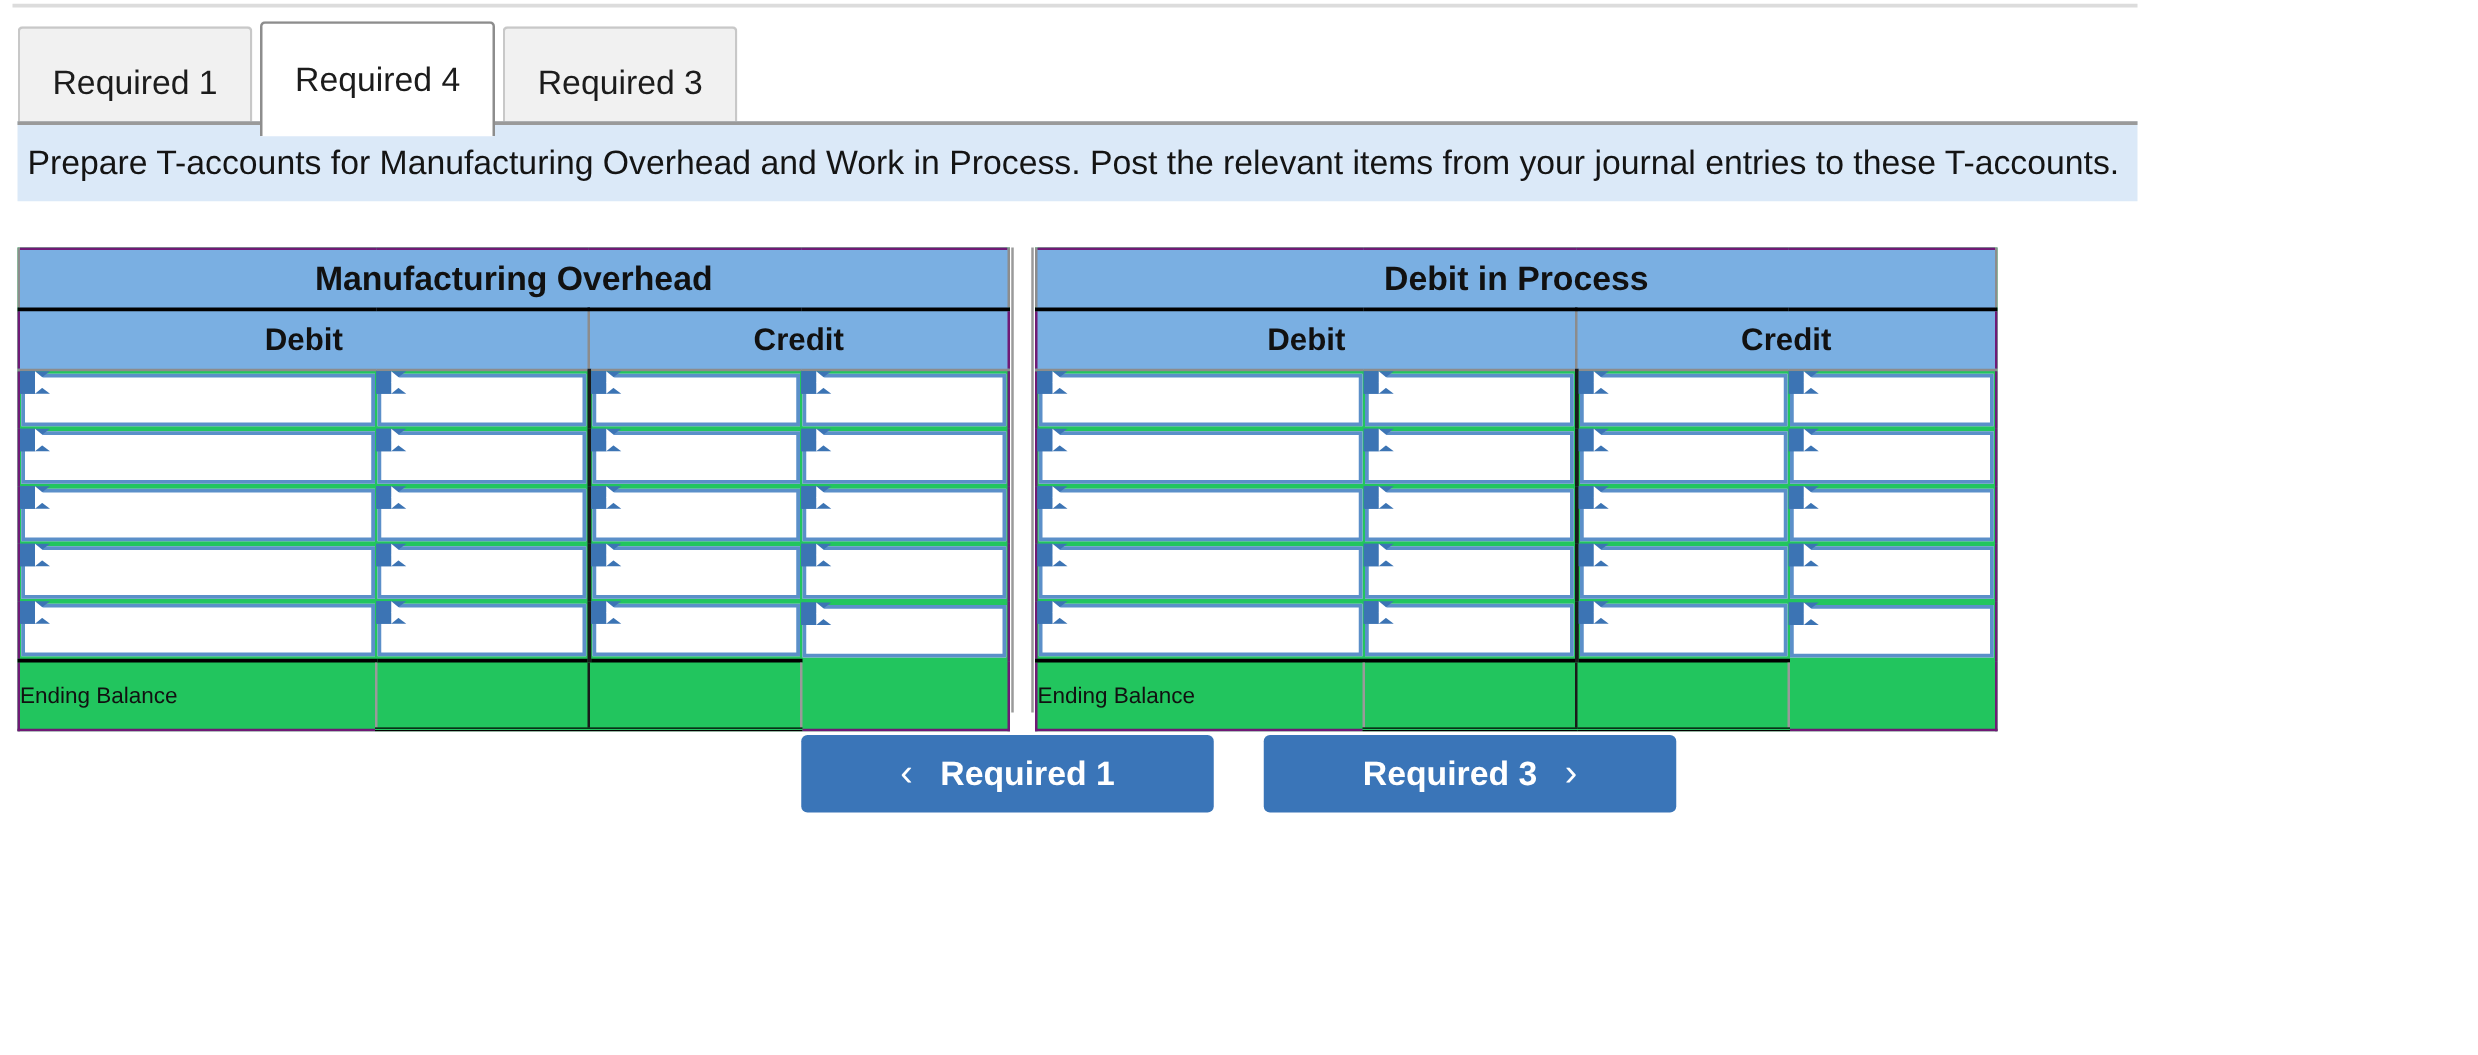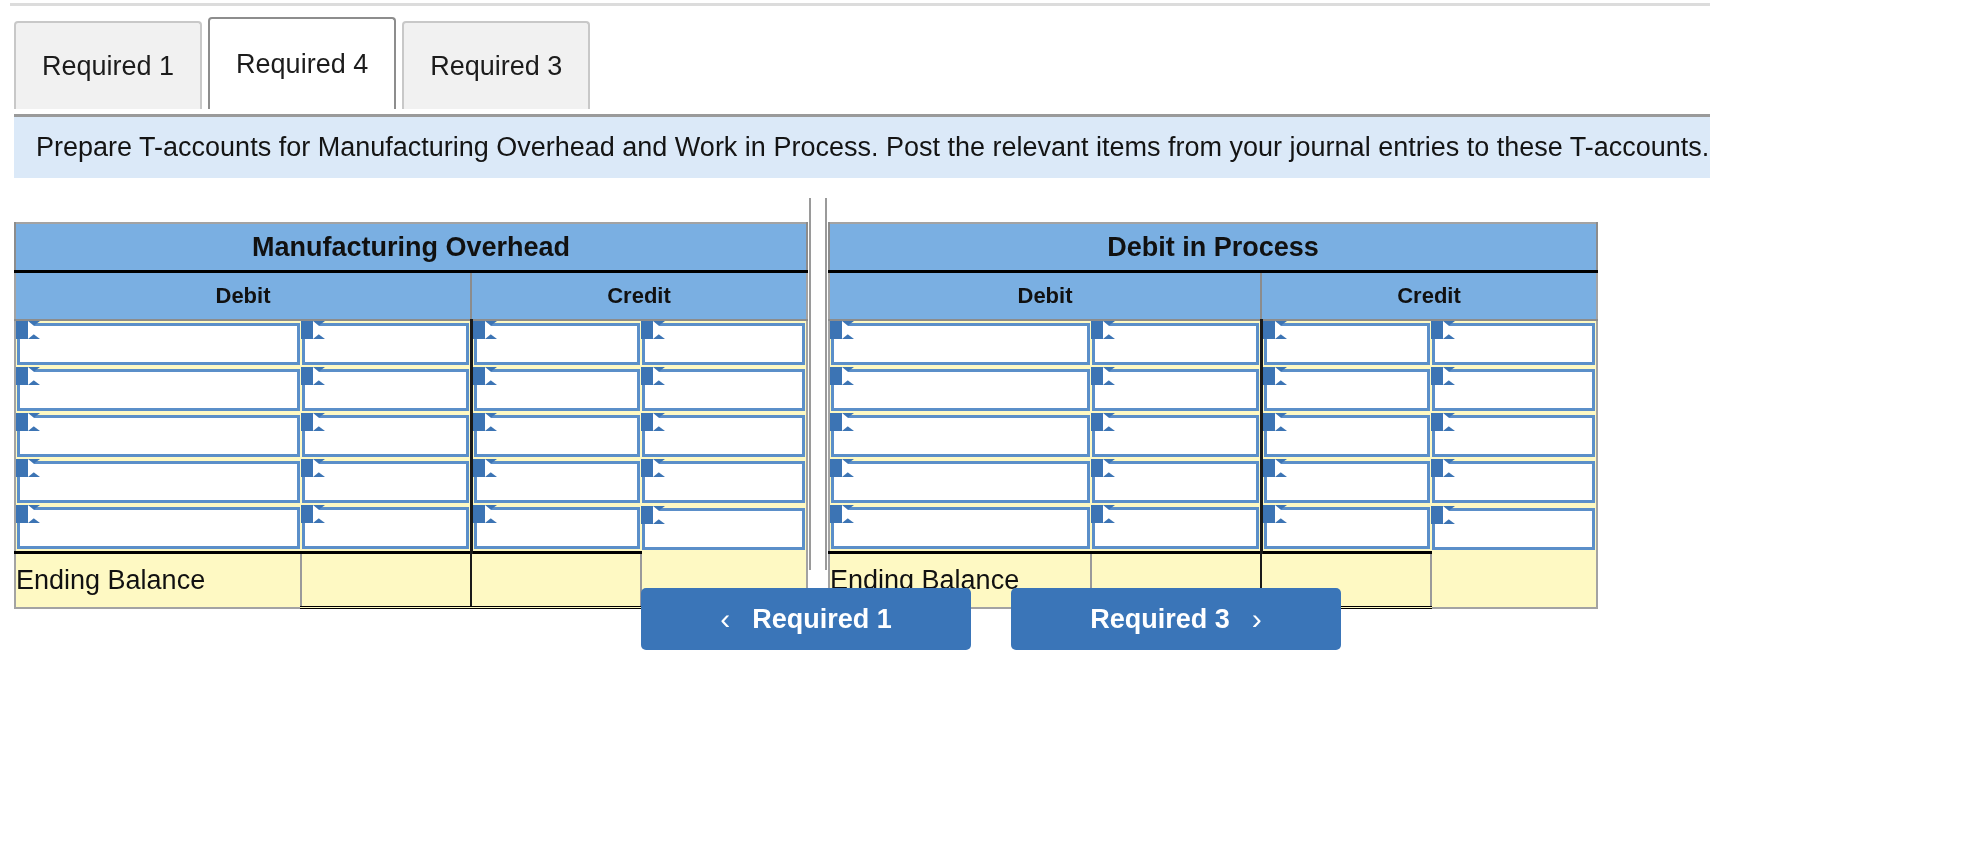--- a/index.html
+++ b/index.html
@@ -59,29 +59,29 @@
     border-bottom: none;
     height: 92px;
     position: relative;
     z-index: 3;
   }
 
   
   .banner {
     position: absolute;
     left: 14px;
-    top: 114px;
+    top: 97px;
     width: 1928px;
     height: 64px;
     box-sizing: border-box;
     background: #dbe9f8;
     border-top: 3px solid #9a9a9a;
     display: flex;
     align-items: center;
-    padding-left: 22px;
+    padding-left: 8px;
     font-size: 27px;
     color: #141414;
     white-space: nowrap;
   }
 
   
   .accounts {
     position: absolute;
     left: 14px;
     top: 198px;
@@ -94,44 +94,43 @@
     background: #ffffff;
     border-left: 2px solid #9a9a9a;
     border-right: 2px solid #9a9a9a;
     box-sizing: border-box;
     margin: 0 1px;
   }
 
   table.tacct {
     border-collapse: collapse;
     table-layout: fixed;
-    background: #fef9c3;
-    border: 2px solid #a3a3a3;
-    margin-top: 24px;
+    background: #22c55e;
+    border: 2px solid #701a75;
   }
   table.tacct td, table.tacct th {
     padding: 0;
     margin: 0;
   }
 
   .acct-title {
     background: #7aafe2;
     color: #111111;
     font-size: 27px;
     font-weight: bold;
     text-align: center;
     height: 46px;
     border-bottom: 3px solid #000000;
     border-left: 2px solid #8c8c8c;
     border-right: 2px solid #8c8c8c;
   }
   .dc-head {
     background: #7aafe2;
     color: #111111;
-    font-size: 22px;
+    font-size: 25px;
     font-weight: bold;
     text-align: center;
     height: 46px;
     border-bottom: 2px solid #8c8c8c;
   }
   .dc-head.debit { border-right: 2px solid #8c8c8c; }
 
   
   tr.entry-row td { height: 46px; }
   .cellwrap {
@@ -176,21 +175,21 @@
     transform: translateX(12px);
   }
   td.vsep-dark { border-right: 3px solid #1a1a1a; }
 
   
   tr.eb-row td {
     height: 52px;
     border-top: 3px solid #000000;
   }
   td.eb-label {
-    font-size: 27px;
+    font-size: 18px;
     color: #111111;
     padding-left: 10px;
     border-right: 2px solid #9a9a9a;
     text-align: left;
     vertical-align: middle;
   }
   td.eb-amt {
     border-bottom: 3px double #000000;
     border-right: 2px solid #1a1a1a;
   }

